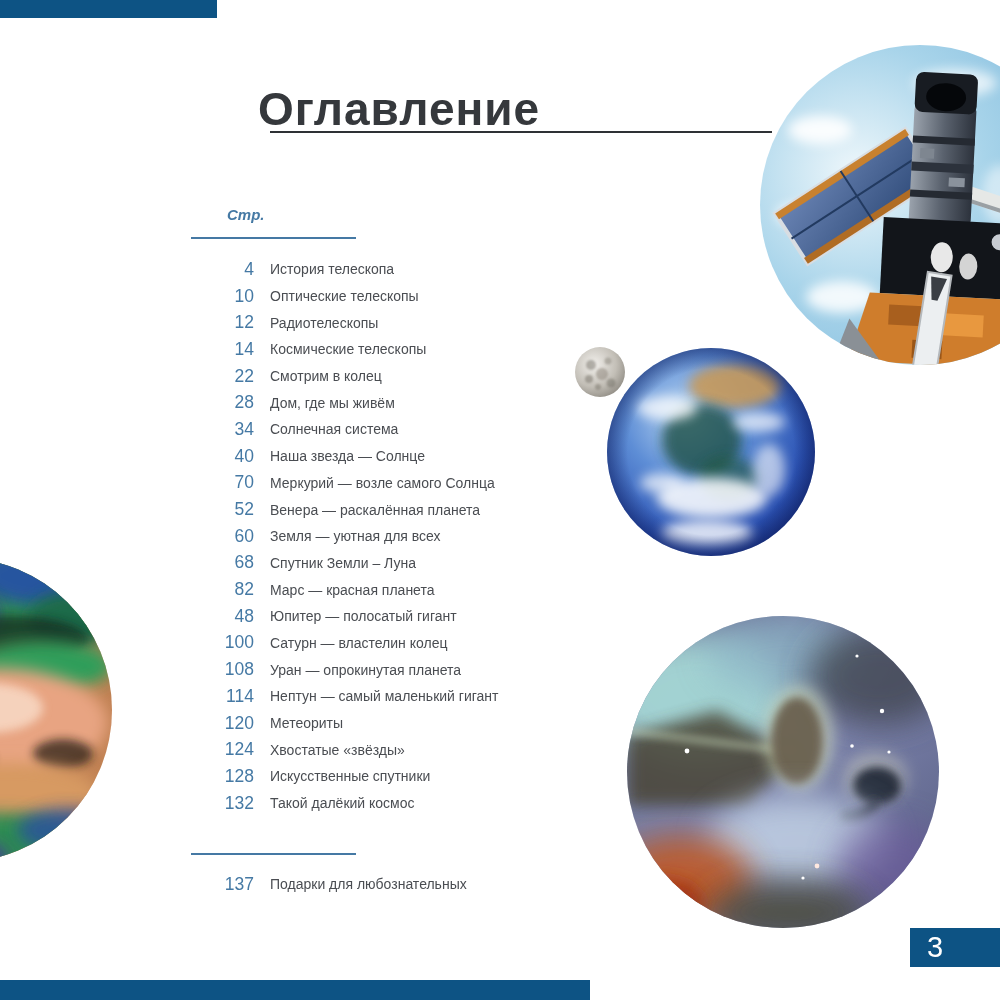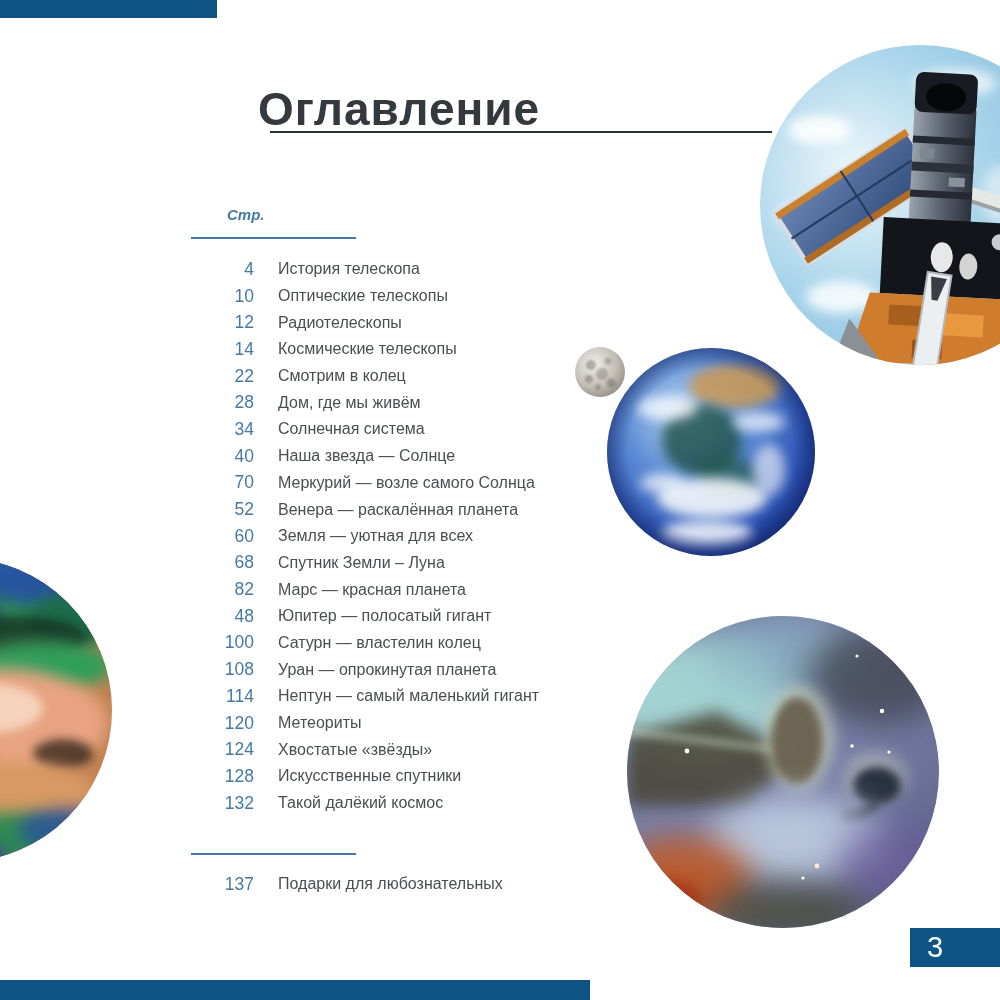--- a/index.html
+++ b/index.html
@@ -24,21 +24,21 @@
   .rule{position:absolute;height:2px;background:var(--accent,#4579a4);}
   .str-rule{left:191px;top:237px;width:165px;}
   .appendix-rule{left:191px;top:853px;width:165px;}
   #toc-list{position:absolute;left:190px;top:256px;width:430px;}
   .toc-row{display:flex;align-items:center;height:26.7px;}
   #appendix-row{position:absolute;left:190px;top:871px;width:430px;}
   .num{
     width:64px;text-align:right;flex:0 0 64px;
     font-size:17.5px;color:var(--accent,#4579a4);
   }
-  .tit{margin-left:24px;font-size:16px;color:var(--text-color,#4a4d52);white-space:nowrap;}
+  .tit{margin-left:16px;font-size:14px;color:var(--text-color,#4a4d52);white-space:nowrap;}
   .photo{position:absolute;border-radius:50%;overflow:hidden;}
   .photo svg{display:block;}
   #hubble{left:760px;top:45px;width:320px;height:320px;}
   #earth{left:607px;top:348px;width:208px;height:208px;}
   #moon{left:575px;top:347px;width:50px;height:50px;}
   #venus{left:-192px;top:558px;width:304px;height:304px;}
   #nebula{left:627px;top:616px;width:312px;height:312px;}
   .pagebox{
     position:absolute;left:910px;top:928px;width:90px;height:39px;
     background:var(--darkblue,#0d5384);color:#ffffff;

